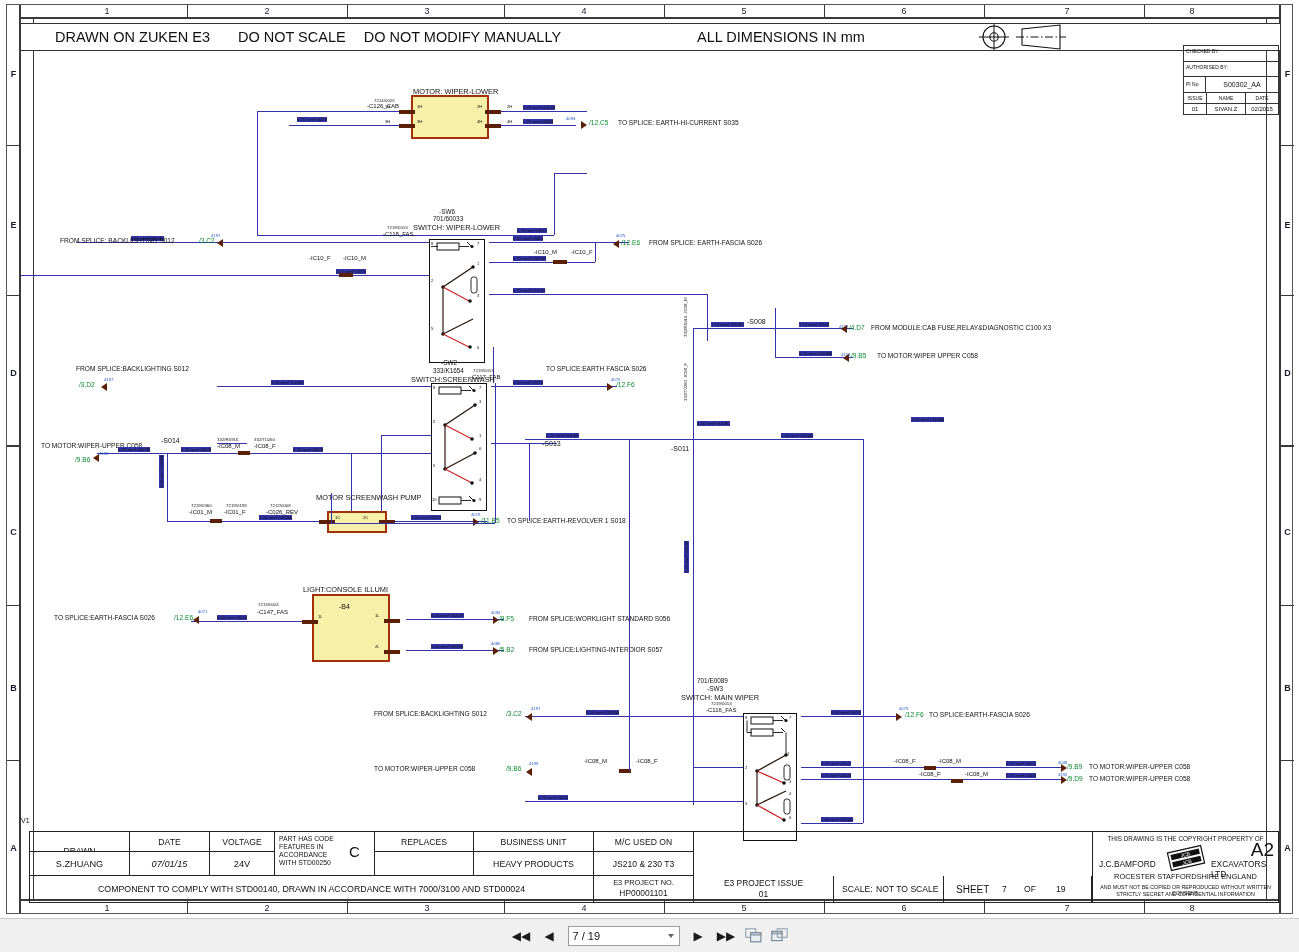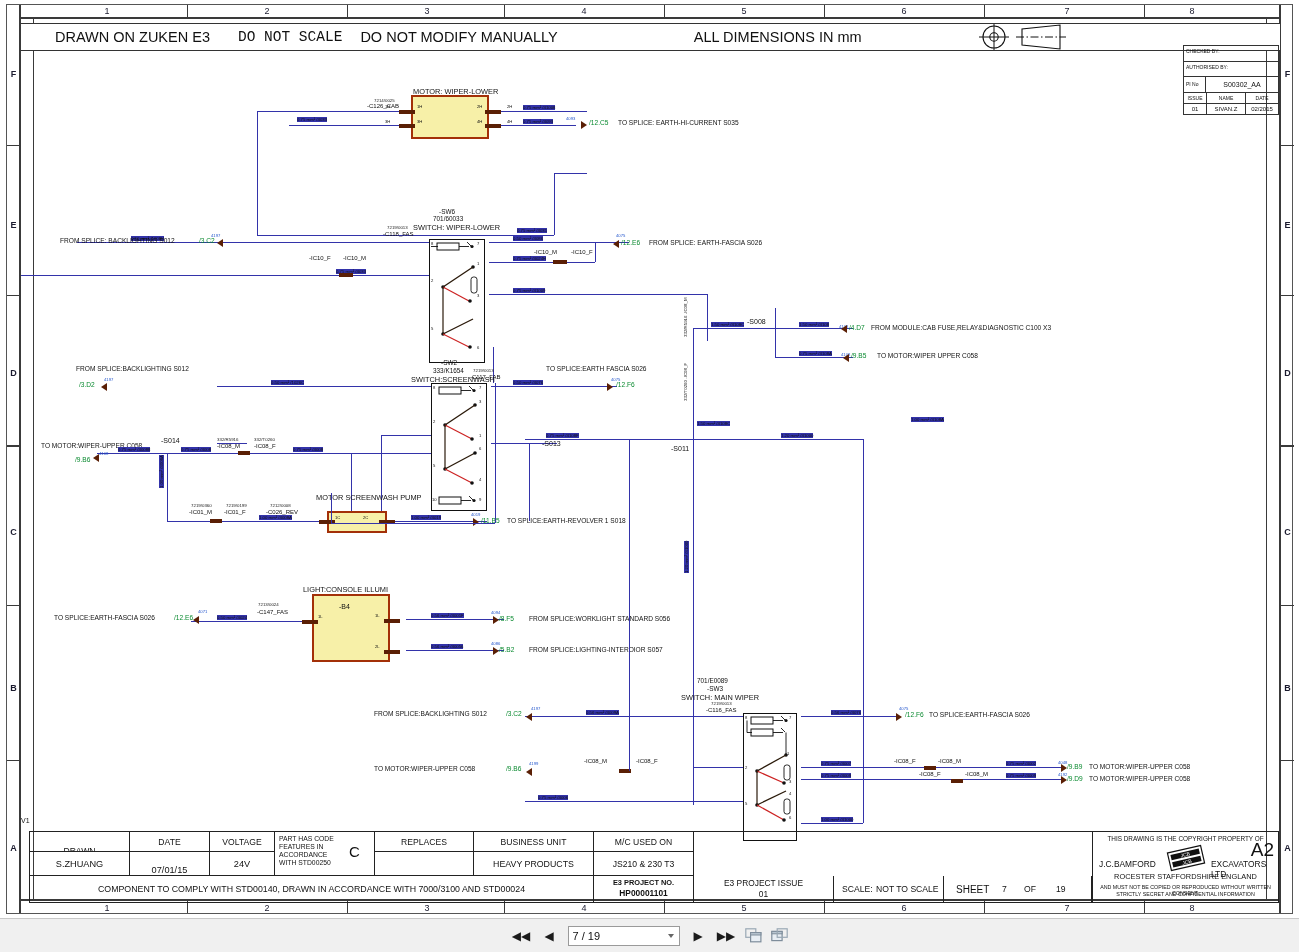--- a/index.html
+++ b/index.html
@@ -214,21 +214,21 @@
     <div class="frame-line" style="left:1274px; top:290px; width:13px; height:1px;"></div>
     <div class="frame-line" style="left:1274px; top:440px; width:13px; height:1.8px;"></div>
     <div class="frame-line" style="left:1274px; top:600px; width:13px; height:1px;"></div>
     <div class="frame-line" style="left:1274px; top:755px; width:13px; height:1px;"></div>
 
     <div class="t" style="left:14px; top:812px; font-size:7px;">V1</div>
 
     <div id="hdrstrip"></div>
     <div id="hdrtext">
       <span style="margin-left:28px;">DRAWN ON ZUKEN E3</span>
-      <span style="margin-left:28px;font-family:Liberation Mono, monospace;">DO NOT SCALE</span>
+      <span style="margin-left:28px;">DO NOT SCALE</span>
       <span style="margin-left:18px;">DO NOT MODIFY MANUALLY</span>
       <span style="margin-left:136px;">ALL DIMENSIONS IN mm</span>
     </div>
 
     <svg id="projsym" viewBox="0 0 100 30">
       <circle cx="24" cy="15" r="11" fill="none" stroke="#111" stroke-width="1.1"></circle>
       <circle cx="24" cy="15" r="4.2" fill="none" stroke="#111" stroke-width="1.1"></circle>
       <line x1="9" y1="15" x2="39" y2="15" stroke="#111" stroke-width="1"></line>
       <line x1="24" y1="2" x2="24" y2="28" stroke="#111" stroke-width="1"></line>
       <polygon points="52,7 52,23 90,27 90,3" fill="none" stroke="#111" stroke-width="1.1"></polygon>
@@ -638,21 +638,21 @@
         <div class="tlab" style="top:5px;">BUSINESS UNIT</div>
       </div>
       <div class="cell" style="left:564px; top:0; width:100px; height:20px;">
         <div class="tlab" style="top:5px;">M/C USED ON</div>
       </div>
 
       <div class="cell" style="left:0;    top:20px; width:100px; height:24px;">
         <div class="tval" style="top:7px;">S.ZHUANG</div>
       </div>
       <div class="cell" style="left:100px; top:20px; width:80px; height:24px;">
-        <div class="tval" style="top:13px;">07/01/15</div>
+        <div class="tval" style="top:7px;font-style:italic;">07/01/15</div>
       </div>
       <div class="cell" style="left:180px; top:20px; width:65px; height:24px;">
         <div class="tval" style="top:7px;">24V</div>
       </div>
       <div class="cell" style="left:345px; top:20px; width:99px; height:24px;">
         <div class="tval" style="top:7px;"></div>
       </div>
       <div class="cell" style="left:444px; top:20px; width:120px; height:24px;">
         <div class="tval" style="top:7px; font-size:8.8px;">HEAVY PRODUCTS</div>
       </div>
@@ -677,21 +677,21 @@
           </g>
         </svg>
         <div style="position:absolute; left:0; top:40px; width:100%; text-align:center; font-size:7.4px;">ROCESTER        STAFFORDSHIRE      ENGLAND</div>
         <div style="position:absolute; left:0; top:52px; width:100%; text-align:center; font-size:5.3px;">AND MUST NOT BE COPIED OR REPRODUCED WITHOUT WRITTEN CONSENT.</div>
         <div style="position:absolute; left:0; top:59px; width:100%; text-align:center; font-size:5.3px;">STRICTLY SECRET AND CONFIDENTIAL INFORMATION</div>
       </div>
 
       <div class="cell" style="left:0; top:44px; width:564px; height:26px; border-bottom:none;">
         <div class="tval" style="top:8px; font-size:8.8px;">COMPONENT TO COMPLY WITH STD00140, DRAWN IN ACCORDANCE WITH 7000/3100 AND STD00024</div>
       </div>
-      <div class="cell" style="left:564px; top:44px; width:100px; height:26px; border-bottom:none;font-weight:bold;">
+      <div class="cell" style="left:564px; top:44px; width:100px; height:26px; border-bottom:none;">
         <div class="tlab" style="top:2px; font-size:7.4px;">E3 PROJECT NO.</div>
         <div class="tval" style="top:12px; font-size:8.4px;">HP00001101</div>
       </div>
       <div class="cell" style="left:664px; top:44px; width:140px; height:26px; border-bottom:none;">
         <div class="tlab" style="top:2px; font-size:8.4px;">E3 PROJECT ISSUE</div>
         <div class="tval" style="top:13px; font-size:8.4px;">01</div>
       </div>
       <div class="cell" style="left:804px; top:44px; width:110px; height:26px; border-bottom:none;">
         <div style="position:absolute; left:8px; top:8px; font-size:8.6px;">SCALE:</div>
         <div style="position:absolute; left:42px; top:8px; font-size:8.6px;">NOT TO SCALE</div>

